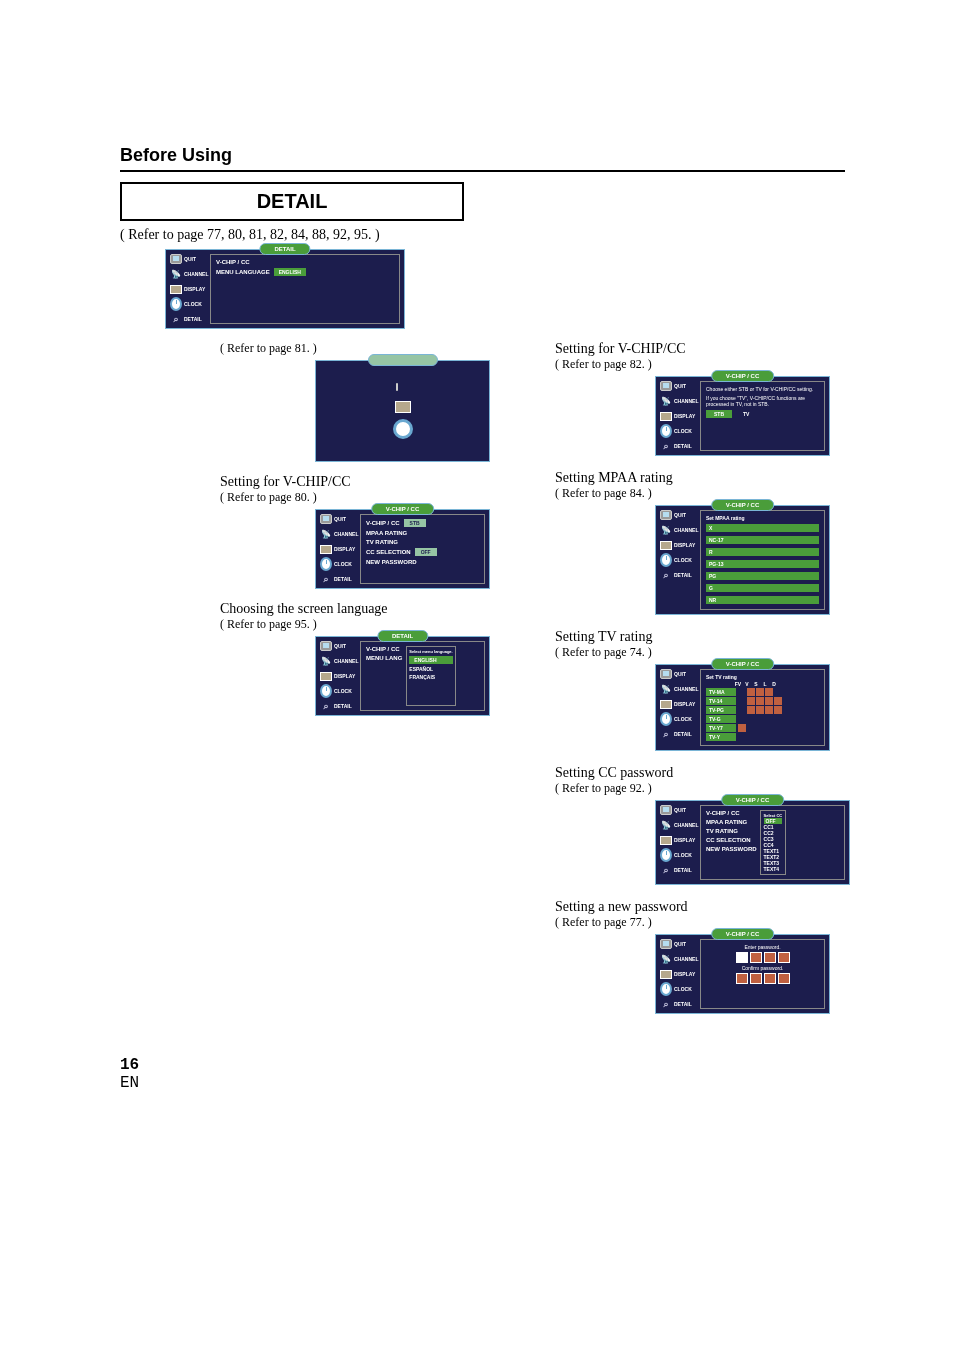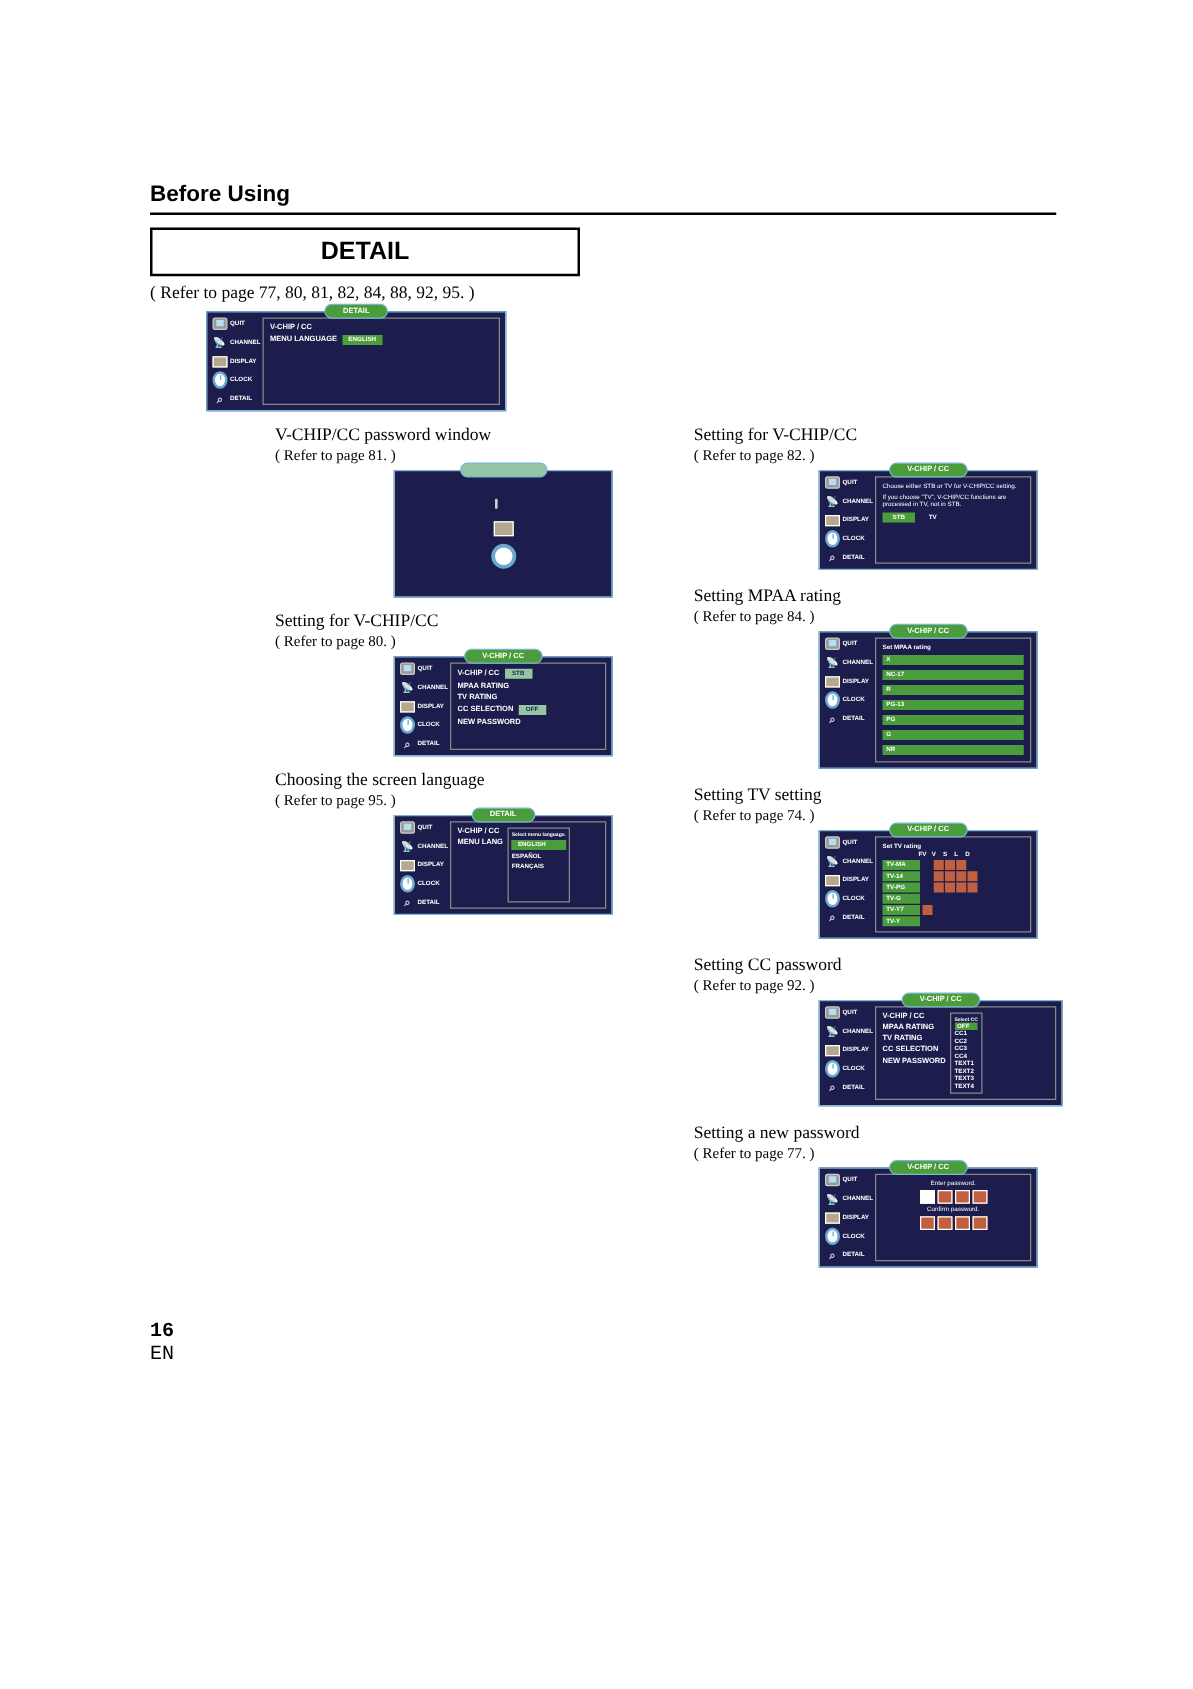--- a/index.html
+++ b/index.html
@@ -211,21 +211,20 @@
     </div>
   </div>
 
   <div class="spacer"></div>
 
   <div class="two-col">
 
     <div class="col-left">
 
       <div class="left-indent-2">
-        <div class="subhead">V-CHIP/CC password window</div>
         <div class="subref">( Refer to page 81. )</div>
       </div>
       <div class="osd sm-osd-tall left-indent-3 vcpw">
         <div class="osd-title" style="background:#96c5a4; color:#1c1d4d; min-width:40px;">&nbsp;</div>
         <div class="osd-content">
           <span class="bigicon"><span class="icon-tv" style="width:14px;height:11px;"></span></span>
           <span class="disp"></span>
           <span class="ring"></span>
         </div>
       </div>
@@ -443,21 +442,21 @@
           <div class="rating-row">R</div>
           <div class="rating-row">PG-13</div>
           <div class="rating-row">PG</div>
           <div class="rating-row">G</div>
           <div class="rating-row">NR</div>
         </div>
       </div>
       </div>
 
       <div class="spacer"></div>
-      <div class="subhead">Setting TV setting</div>
+      <div class="subhead">Setting TV rating</div>
       <div class="subref">( Refer to page 74. )</div>
       <div style="margin-left:100px;">
       <div class="osd sm-osd right-osd">
         <div class="osd-title">V-CHIP / CC</div>
         <div class="osd-sidebar">
           <div class="item">
                 <span class="icon">
                   <span class="icon-tv"></span>
                 </span>
                 <span>QUIT</span>

